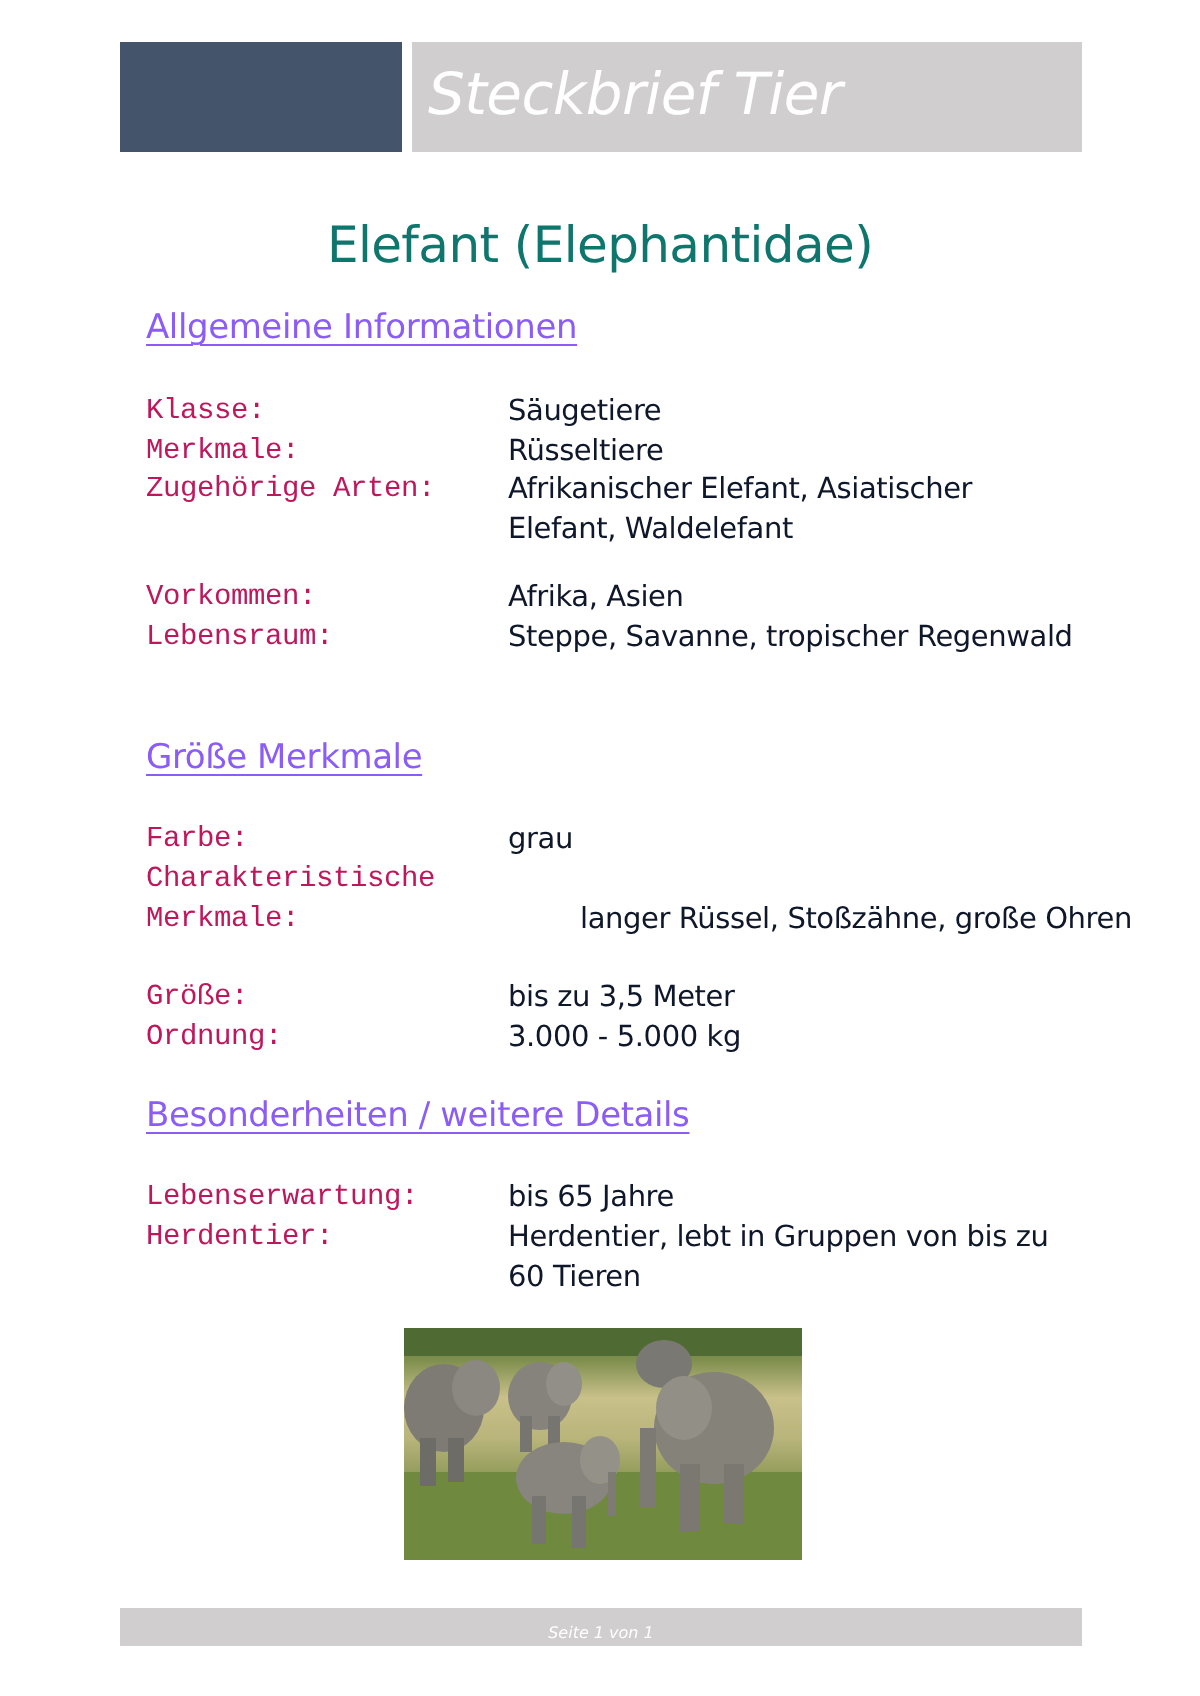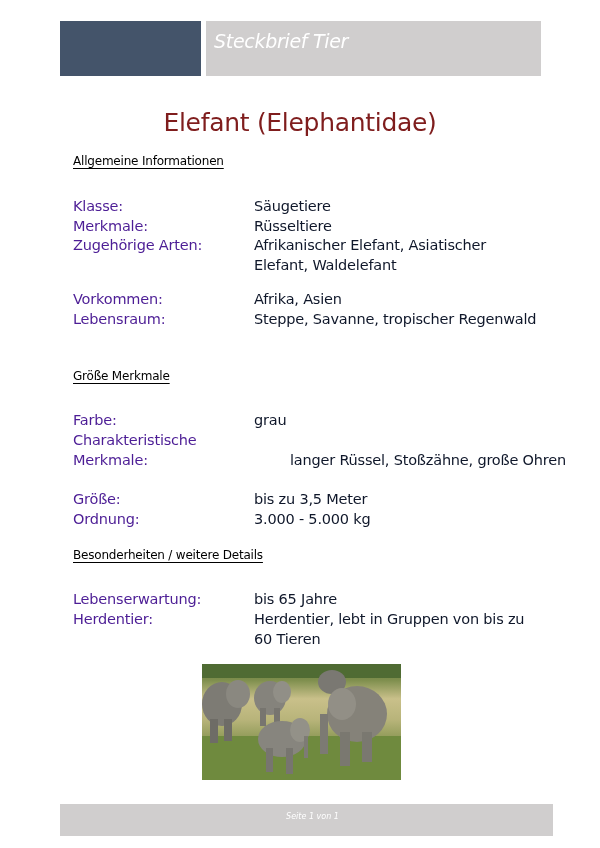--- a/index.html
+++ b/index.html
@@ -10,43 +10,42 @@
     .header-dark {
       position: absolute; left: 60px; top: 21px; width: 141px; height: 55px;
       background: #44546a;
     }
     .header-gray {
       position: absolute; left: 206px; top: 21px; width: 335px; height: 55px;
       background: #d0cece;
     }
     .header-title {
       position: absolute; left: 8px; top: 9px; color: #ffffff;
-      font-size: 19px; font-style: italic; font-weight: 300; letter-spacing: -0.3px;
+      font-size: 29px; font-style: italic; font-weight: 300; letter-spacing: -0.3px;
       font-family: "DejaVu Sans", sans-serif; white-space: nowrap;
     }
     .doc-title {
       position: absolute; left: 0; width: 600px; top: 108px; text-align: center;
-      font-size: 25px; color: #7f1d1d; font-weight: normal; letter-spacing: -0.3px;
+      font-size: 25px; color: #0f766e; font-weight: normal; letter-spacing: -0.3px;
     }
     .section-heading {
-      position: absolute; left: 73px; font-size: 12px; color: #000000;
+      position: absolute; left: 73px; font-size: 17px; color: #8b5cf6;
       text-decoration: underline; text-underline-offset: 3px; text-decoration-thickness: 1px;
       white-space: nowrap; letter-spacing: -0.2px;
     }
     .row { position: absolute; left: 73px; width: 470px; font-size: 14.5px; line-height: 20px; }
-    .row .label { position: absolute; left: 0; top: 0; width: 180px; color: #4c1d95; white-space: nowrap; letter-spacing: -0.2px; }
+    .row .label { position: absolute; left: 0; top: 0; width: 180px; color: #be185d; white-space: nowrap; letter-spacing: -0.2px; font-family: Liberation Mono, monospace; }
     .row .value { position: absolute; left: 181px; top: 0; width: 290px; color: #0f172a; letter-spacing: -0.2px; }
     .photo {
       position: absolute; left: 202px; top: 664px; width: 199px; height: 116px; overflow: hidden;
       background: linear-gradient(180deg, #5f7a3a 0%, #7f8f4e 14%, #c9c08a 30%, #b8b47a 48%, #7c8e48 72%, #5e7a36 100%);
     }
     .footer-bar {
-      position: absolute; left: 60px; top: 804px; width: 481px; height: 32px; background: #d0cece;
+      position: absolute; left: 60px; top: 804px; width: 481px; height: 19px; background: #d0cece;
       text-align: center;
-      padding-left: 12px;
     }
     .footer-text {
       color: #ffffff; font-size: 8px; font-style: italic; line-height: 19px;
     }
   </style>
 </head>
 <body>
 
 <div class="header-dark"></div>
 <div class="header-gray">

